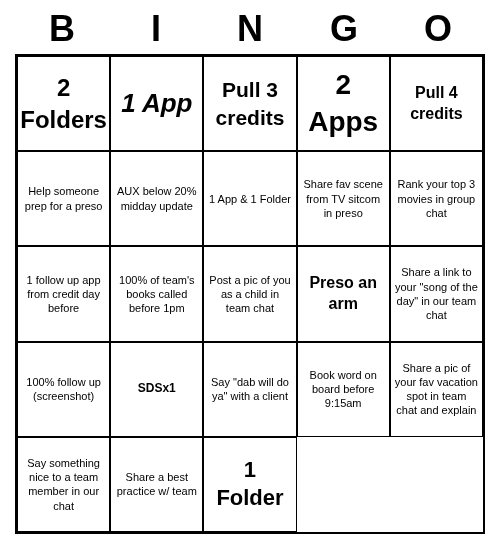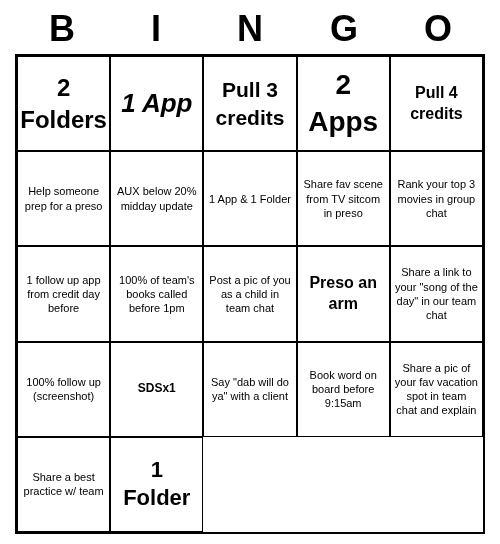--- a/index.html
+++ b/index.html
@@ -72,15 +72,16 @@
     <div class="bingo-cell">1 follow up app from credit day before</div>
     <div class="bingo-cell">100% of team's books called before 1pm</div>
     <div class="bingo-cell">Post a pic of you as a child in team chat</div>
     <div class="bingo-cell" style="font-size: 16px; font-weight: bold;">Preso an arm</div>
     <div class="bingo-cell">Share a link to your "song of the day" in our team chat</div>
     <div class="bingo-cell">100% follow up (screenshot)</div>
     <div class="bingo-cell" style="font-size: 12px; font-weight: bold; text-align: center;">SDSx1</div>
     <div class="bingo-cell">Say "dab will do ya" with a client</div>
     <div class="bingo-cell">Book word on board before 9:15am</div>
     <div class="bingo-cell">Share a pic of your fav vacation spot in team chat and explain</div>
+    <div class="bingo-cell">Say something nice to a team member in our chat</div>
     <div class="bingo-cell">Share a best practice w/ team</div>
     <div class="bingo-cell" style="font-size: 22px; font-weight: bold;">1 Folder</div>
   </div>
 
 </body></html>

